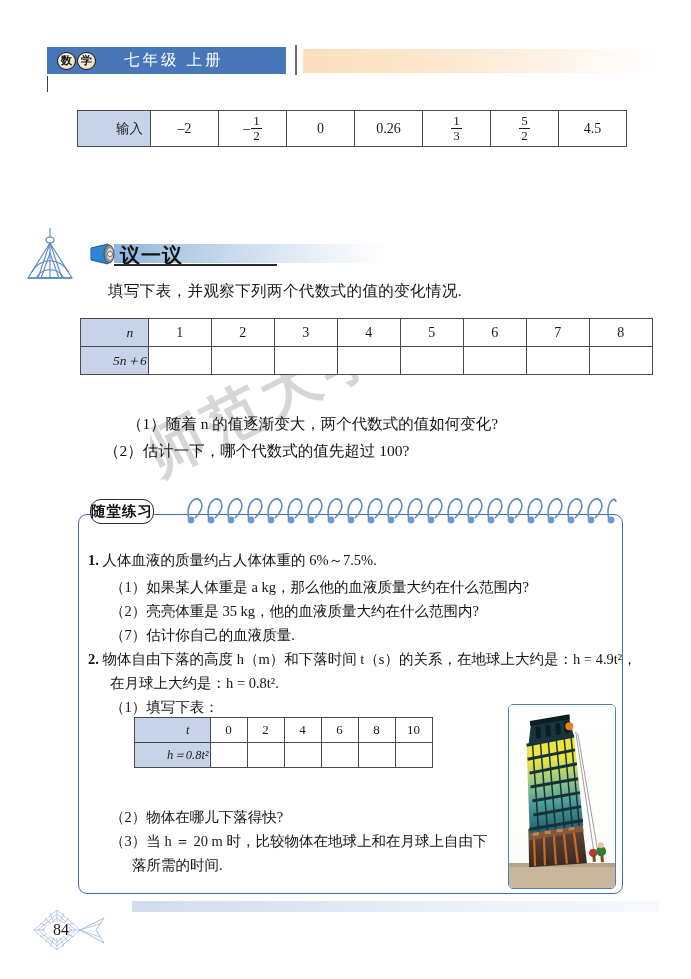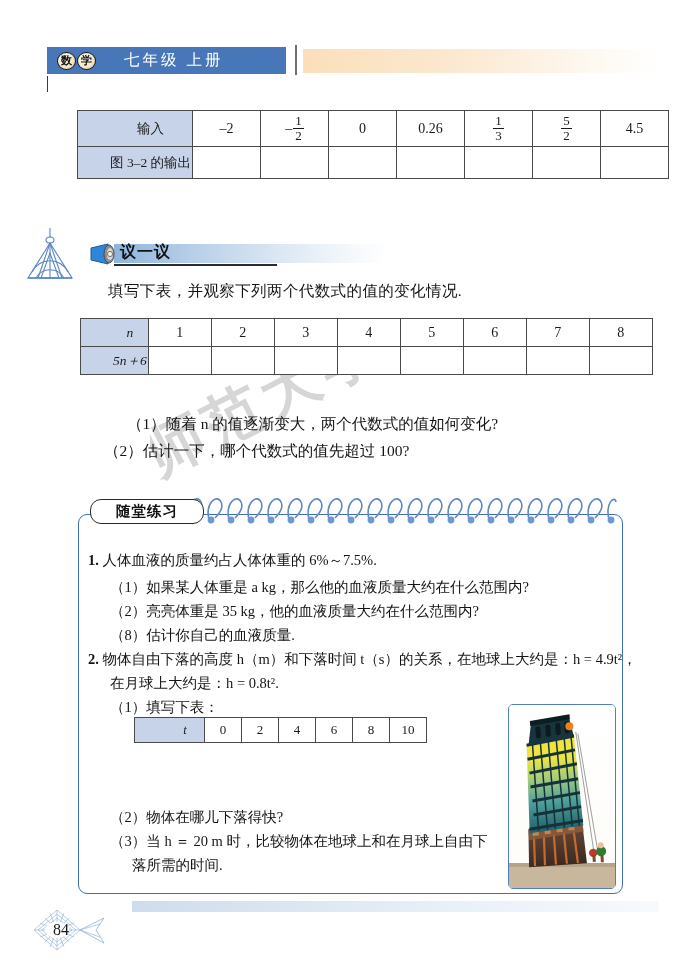--- a/index.html
+++ b/index.html
@@ -134,21 +134,21 @@
 
   
   .deco-pendulum { position: absolute; left: 22px; top: 228px; width: 56px; height: 58px; z-index: 8; }
   .discuss-head { position: absolute; left: 88px; top: 242px; width: 300px; height: 24px; z-index: 8; }
   .discuss-band {
     position: absolute; left: 26px; top: 2px; width: 274px; height: 19px;
     background: linear-gradient(to right, #8fb4dd 0%, #b9d0e8 30%, #dbe7f3 60%, #f3f7fb 85%, #ffffff 100%);
   }
   .discuss-text {
     position: absolute; left: 32px; top: 0px;
-    font-size: 16px; font-weight: 700; color: #111;
+    font-size: 20px; font-weight: 700; color: #111;
     letter-spacing: 1px;
     font-family: "Liberation Serif", serif;
   }
   .discuss-rule {
     position: absolute; left: 26px; top: 22px; width: 163px; height: 2.2px; background: #2c2c2c;
   }
   .megaphone { position: absolute; left: 0; top: 0; width: 32px; height: 24px; }
 
   .body-line {
     position: absolute;
@@ -175,21 +175,21 @@
     left: 78px; top: 514px;
     width: 545px; height: 380px;
     border: 1.6px solid #3f6fb5;
     border-radius: 9px;
     background: transparent;
     z-index: 6;
   }
   .ex-label {
     position: absolute;
     left: 90px; top: 499px;
-    padding: 2px 25px;
+    padding: 2px 0;
     border: 1.5px solid #2b2b2b;
     border-radius: 11px;
     background: #ffffff;
     font-size: 14.5px;
     font-weight: 700;
     color: #111;
     letter-spacing: 1px;
     z-index: 9;
     font-family: "Liberation Serif", serif;
   }
@@ -288,30 +288,20 @@
       </td>
       <td class="dc"><span>0</span></td>
       <td class="dc"><span>0.26</span></td>
       <td class="dc">
         <span class="frac"><span class="num">1</span><span class="den">3</span></span>
       </td>
       <td class="dc">
         <span class="frac"><span class="num">5</span><span class="den">2</span></span>
       </td>
       <td class="dc"><span>4.5</span></td>
-    </tr>
-    <tr>
-      <td class="hd">图 3–2 的输出</td>
-      <td class="dc"></td>
-      <td class="dc"></td>
-      <td class="dc"></td>
-      <td class="dc"></td>
-      <td class="dc"></td>
-      <td class="dc"></td>
-      <td class="dc"></td>
     </tr>
   </tbody>
     </table>
 </div>
 
 <svg class="deco-pendulum" viewBox="0 0 56 58">
   <g stroke="#5b86c4" fill="none" stroke-width="1.1">
     <line x1="28" y1="0" x2="28" y2="10"></line>
     <ellipse cx="28" cy="12" rx="4" ry="3"></ellipse>
     <path d="M28 15 L6 50 L50 50 Z"></path>
@@ -428,40 +418,49 @@
 </svg>
 
 <div class="ex-label">随堂练习</div>
 
 <div class="ex-item" id="ex1">
   <span class="ex-num">1.</span>
   <span>人体血液的质量约占人体体重的 6%～7.5%.</span>
 </div>
 <div class="ex-item" id="ex1a">（1）如果某人体重是 a kg，那么他的血液质量大约在什么范围内?</div>
 <div class="ex-item" id="ex1b">（2）亮亮体重是 35 kg，他的血液质量大约在什么范围内?</div>
-<div class="ex-item" id="ex1c">（8）估计你自己的血液质量.</div>
+<div class="ex-item" id="ex1c">（7）估计你自己的血液质量.</div>
 
 <div class="ex-item" id="ex2">
   <span class="ex-num">2.</span>
   <span>物体自由下落的高度 h（m）和下落时间 t（s）的关系，在地球上大约是：h = 4.9t²，</span>
 </div>
 <div class="ex-item" id="ex2cont">在月球上大约是：h = 0.8t².</div>
 <div class="ex-item" id="ex2a">（1）填写下表：</div>
 
 <div id="table3-wrap">
   <table class="grid" id="table3">
     <tbody>
         <tr>
       <td class="hd"><span class="ital">t</span></td>
       <td class="dc">0</td>
       <td class="dc">2</td>
       <td class="dc">4</td>
       <td class="dc">6</td>
       <td class="dc">8</td>
       <td class="dc">10</td>
+    </tr>
+    <tr>
+      <td class="hd"><span class="ital">h＝0.8t²</span></td>
+      <td class="dc"></td>
+      <td class="dc"></td>
+      <td class="dc"></td>
+      <td class="dc"></td>
+      <td class="dc"></td>
+      <td class="dc"></td>
     </tr>
   </tbody>
     </table>
 </div>
 
 <div class="ex-item" id="ex2b">（2）物体在哪儿下落得快?</div>
 <div class="ex-item" id="ex2c">（3）当 h ＝ 20 m 时，比较物体在地球上和在月球上自由下</div>
 <div class="ex-item" id="ex2c2">落所需的时间.</div>
 
 <div class="tower-frame">

